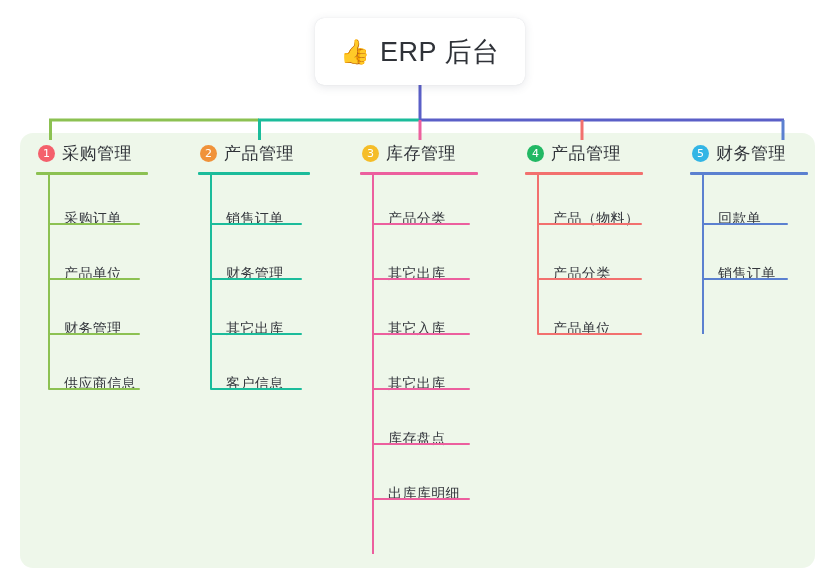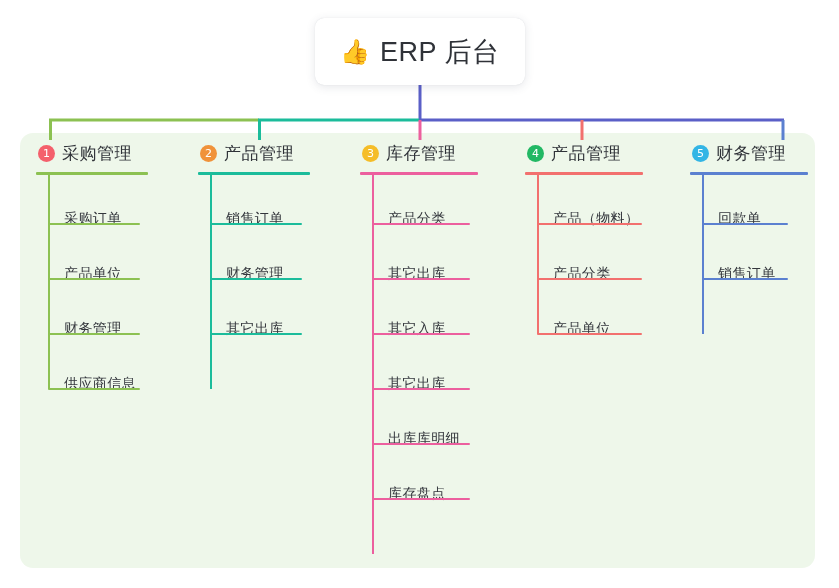--- a/index.html
+++ b/index.html
@@ -196,20 +196,24 @@
           <div class="item-rule" style="background: rgb(27, 188, 155); width: 92px;"></div>
         </div>
         <div class="item">
           <span class="item-label">财务管理</span>
           <div class="item-rule" style="background: rgb(27, 188, 155); width: 92px;"></div>
         </div>
         <div class="item">
           <span class="item-label">其它出库</span>
           <div class="item-rule" style="background: rgb(27, 188, 155); width: 92px;"></div>
         </div>
+        <div class="item">
+          <span class="item-label">客户信息</span>
+          <div class="item-rule" style="background: rgb(27, 188, 155); width: 92px;"></div>
+        </div>
       </div>
     </div>
     <div class="column" style="left: 360px; width: 158px;">
       <div class="col-head">
         <span class="badge" style="background: rgb(245, 189, 40);">3</span>
         <span class="col-title">库存管理</span>
       </div>
       <div class="head-rule" style="background: rgb(236, 95, 158); width: 118px;"></div>
       <div class="items">
         <div class="spine" style="background: rgb(236, 95, 158); height: 379px;"></div>
@@ -223,25 +227,25 @@
         </div>
         <div class="item">
           <span class="item-label">其它入库</span>
           <div class="item-rule" style="background: rgb(236, 95, 158); width: 98px;"></div>
         </div>
         <div class="item">
           <span class="item-label">其它出库</span>
           <div class="item-rule" style="background: rgb(236, 95, 158); width: 98px;"></div>
         </div>
         <div class="item">
+          <span class="item-label">库存盘点</span>
+          <div class="item-rule" style="background: rgb(236, 95, 158); width: 98px;"></div>
+        </div>
+        <div class="item">
           <span class="item-label">出库库明细</span>
-          <div class="item-rule" style="background: rgb(236, 95, 158); width: 98px;"></div>
-        </div>
-        <div class="item">
-          <span class="item-label">库存盘点</span>
           <div class="item-rule" style="background: rgb(236, 95, 158); width: 98px;"></div>
         </div>
       </div>
     </div>
     <div class="column" style="left: 525px; width: 165px;">
       <div class="col-head">
         <span class="badge" style="background: rgb(34, 184, 100);">4</span>
         <span class="col-title">产品管理</span>
       </div>
       <div class="head-rule" style="background: rgb(242, 112, 110); width: 118px;"></div>

